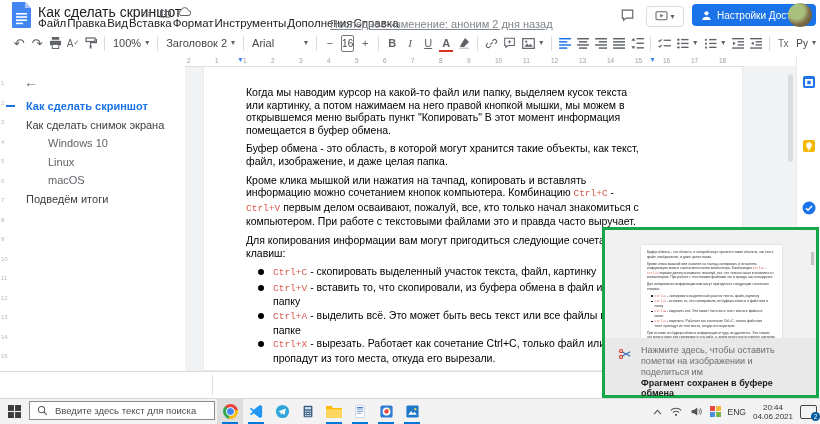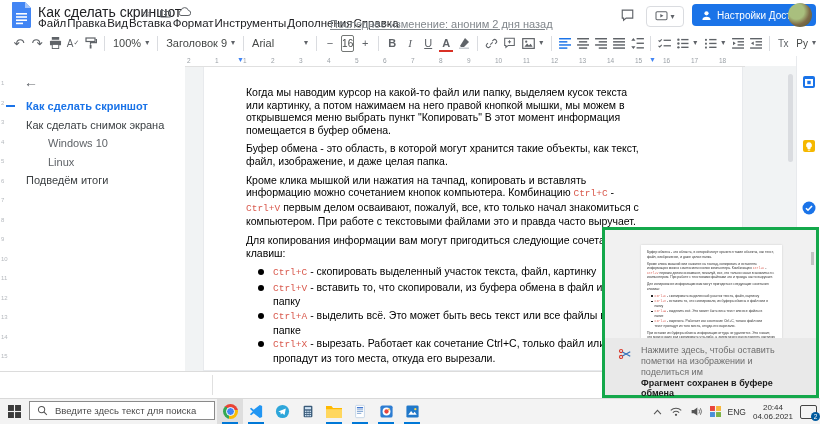--- a/index.html
+++ b/index.html
@@ -196,21 +196,21 @@
         <rect x="4.7" y="8" width="1.8" height="3.5" fill="#5f6368"></rect>
       </svg>
     </div>
   <div class="tdiv"></div>
   <div class="tb drop">
       <span>100%</span>
       <span class="caret">▾</span>
     </div>
   <div class="tdiv"></div>
   <div class="tb drop">
-      <span>Заголовок 9</span>
+      <span>Заголовок 2</span>
       <span class="caret">▾</span>
     </div>
   <div class="tdiv"></div>
   <div class="tb drop" style="width:56px;justify-content:space-between;">
       <span>Arial</span>
       <span class="caret">▾</span>
     </div>
   <div class="tdiv"></div>
   <div class="tb">−</div>
   <div id="size-box">16</div>
@@ -395,20 +395,21 @@
     <span>15</span>
   </div>
 
 <div id="outline-panel">
   <div id="back-arrow">←</div>
   <div id="outline-items">
       <div class="ol-item active">Как сделать скриншот</div>
       <div class="ol-item">Как сделать снимок экрана</div>
       <div class="ol-item lvl2">Windows 10</div>
       <div class="ol-item lvl2">Linux</div>
+      <div class="ol-item lvl2">macOS</div>
       <div class="ol-item">Подведём итоги</div>
     </div>
 </div>
 
 <div id="doc-area">
   <div id="doc-page">
     <div id="doc-body">
         <div class="dp"><span>Когда мы наводим курсор на какой-то файл или папку, выделяем кусок текста или картинку, а потом нажимаем на него правой кнопкой мышки, мы можем в открывшемся меню выбрать пункт "Копировать" В этот момент информация помещается в буфер обмена.</span></div>
         <div class="dp"><span>Буфер обмена - это область, в которой могут хранится такие объекты, как текст, файл, изображение, и даже целая папка.</span></div>
         <div class="dp"><span>Кроме клика мышкой или нажатия на тачпад, копировать и вставлять информацию можно сочетанием кнопок компьютера. Комбинацию </span><span class="code" style="color: rgb(217, 91, 79);">Ctrl+C</span><span> - </span><span class="code" style="color: rgb(217, 91, 79);">Ctrl+V</span><span> первым делом осваивают, пожалуй, все, кто только начал знакомиться с компьютером. При работе с текстовыми файлами это и правда часто выручает.</span></div>

